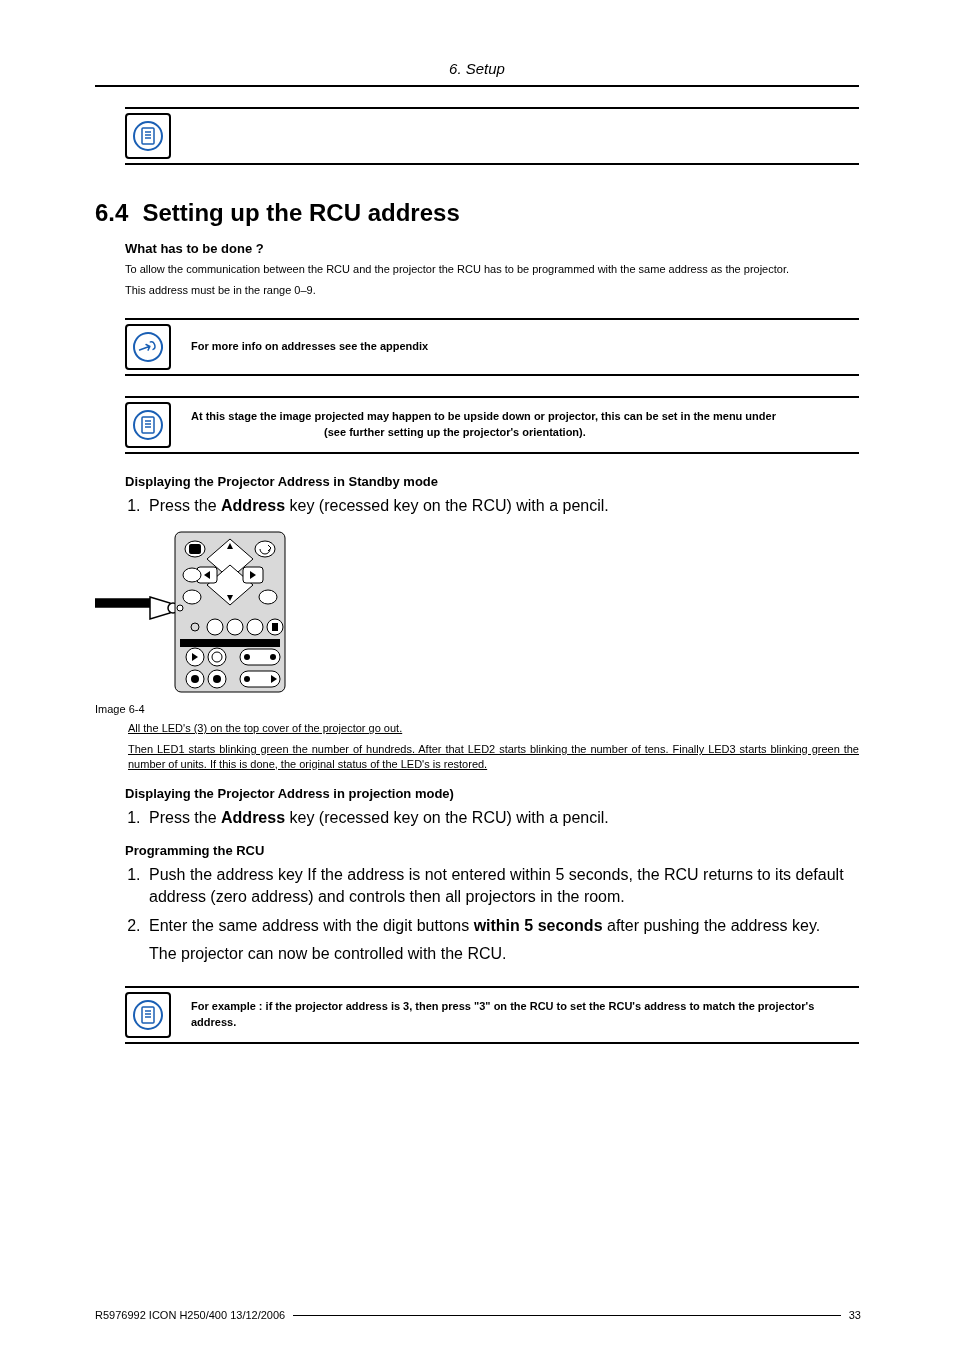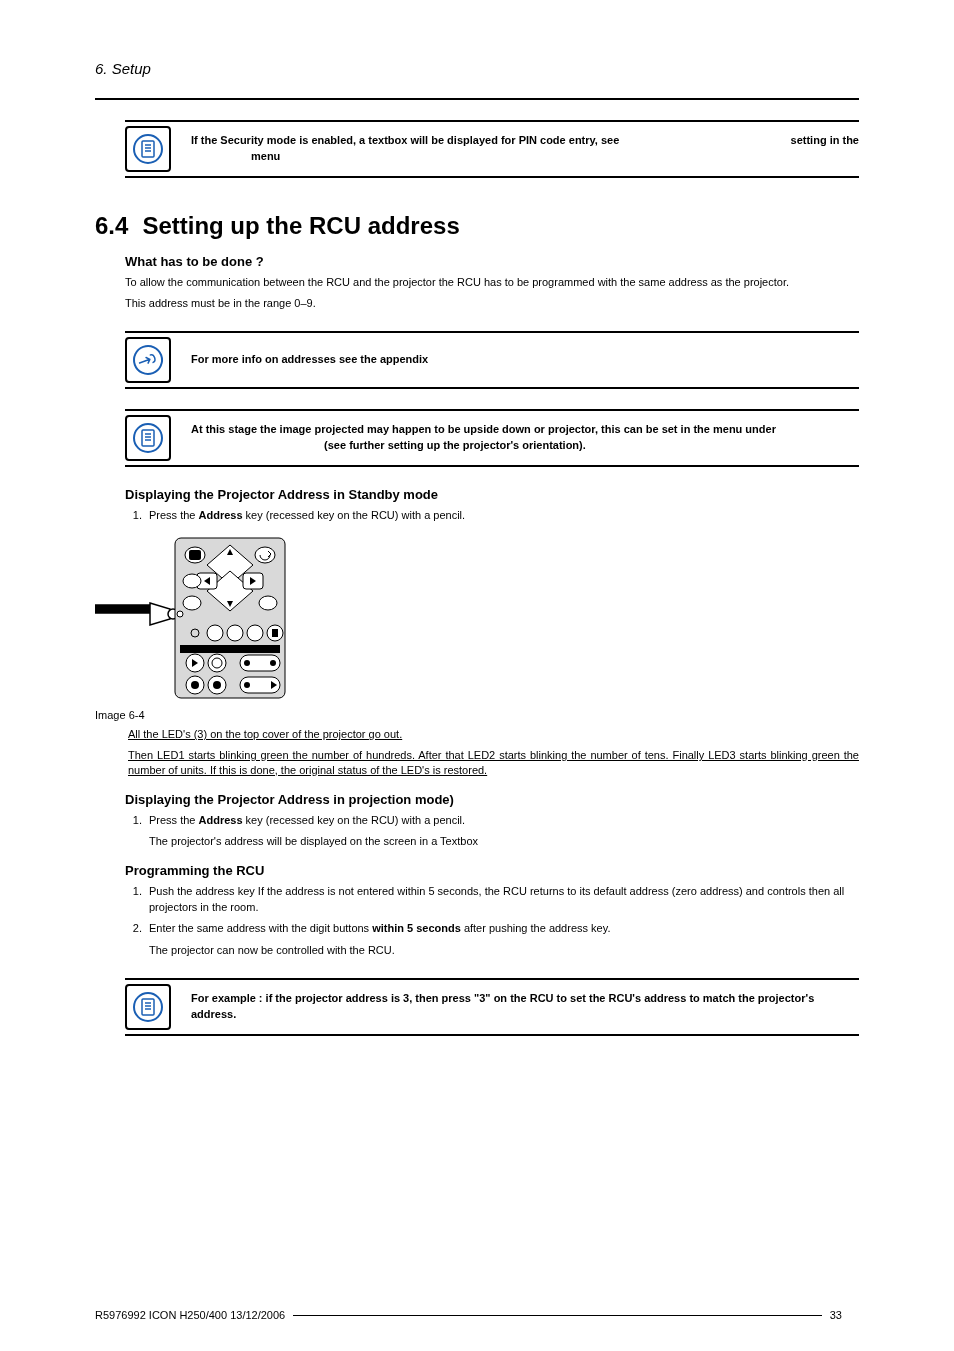--- a/index.html
+++ b/index.html
@@ -7,24 +7,24 @@
     font-family: Arial, Helvetica, sans-serif;
     background: #fff;
     color: #000;
     width: 954px;
     height: 1351px;
     position: relative;
     padding: 60px 95px 30px 95px;
     font-size: 11px;
   }
   .running-header {
-    text-align: left;
+    text-align: center;
     font-style: italic;
     font-size: 15px;
-    margin-bottom: 21px;
+    margin-bottom: 8px;
   }
   .hr-thick { border: none; border-top: 2px solid #000; }
 
   .callout {
     margin-top: 20px;
     margin-bottom: 20px;
   }
   .callout .hr-thick { margin-left: 30px; }
   .callout-body {
     display: flex;
@@ -63,41 +63,41 @@
     font-size: 11px;
     line-height: 1.35;
     margin: 6px 0;
     text-align: justify;
   }
   ol.steps {
     list-style: decimal;
     margin: 6px 0 6px 20px;
   }
   ol.steps li {
-    font-size: 11px;
+    font-size: 16px;
     line-height: 1.4;
     margin-bottom: 6px;
     padding-left: 4px;
   }
   .step-sub {
     display:block;
     margin-top:6px;
   }
   .img-caption {
     font-size: 11px;
     margin: 4px 0 4px 0;
   }
   .remote-figure {
     margin-top: 10px;
     margin-left: 0;
   }
   .footer {
     position: absolute;
     left: 95px;
-    right: 112px;
+    right: 93px;
     bottom: 30px;
     display: flex;
     align-items: center;
     font-size: 11px;
     gap: 8px;
   }
   .footer .line {
     flex: 1;
     border-top: 1px solid #000;
     height: 0;
@@ -131,27 +131,20 @@
     <div class="callout-icon-box">
       <div class="note-icon-circle">
         <svg width="16" height="18" viewBox="0 0 16 18">
             <rect x="2" y="1" width="12" height="16" rx="1" fill="none" stroke="#1a5fb4" stroke-width="1.5"></rect>
             <line x1="5" y1="5" x2="11" y2="5" stroke="#1a5fb4" stroke-width="1.5"></line>
             <line x1="5" y1="8" x2="11" y2="8" stroke="#1a5fb4" stroke-width="1.5"></line>
             <line x1="5" y1="11" x2="11" y2="11" stroke="#1a5fb4" stroke-width="1.5"></line>
           </svg>
       </div>
     </div>
-    <div class="callout-text">
-      <div style="display:flex; justify-content:space-between;">
-        <span>If the Security mode is enabled, a textbox will be displayed for PIN code entry, see</span>
-        <span>setting in the</span>
-      </div>
-      <div style="margin-left:60px;"><span>menu</span></div>
-    </div>
   </div>
   <hr class="hr-thick">
 </div>
 
 <h1 class="section-title">
   <span class="num">6.4</span><span>Setting up the RCU address</span>
 </h1>
 
 <div class="indented-block">
   <h2 class="subhead">What has to be done ?</h2>
@@ -268,21 +261,20 @@
 <div class="indented-block" style="margin-left:33px;text-decoration:underline;">
   <p class="body">All the LED's (3) on the top cover of the projector go out.</p>
   <p class="body">Then LED1 starts blinking green the number of hundreds.  After that LED2 starts blinking the number of tens.  Finally LED3 starts blinking green the number of units.  If this is done, the original status of the LED's is restored.</p>
 </div>
 
 <div class="indented-block">
   <h2 class="subhead">Displaying the Projector Address in projection mode)</h2>
   <ol class="steps">
     <li>
       <span>Press the </span><b>Address</b><span> key (recessed key on the RCU) with a pencil.</span>
-      <span class="step-sub">The projector's address will be displayed on the screen in a Textbox</span>
     </li>
   </ol>
 
   <h2 class="subhead">Programming the RCU</h2>
   <ol class="steps">
     <li>Push the address key If the address is not entered within 5 seconds, the RCU returns to its default address (zero address) and controls then all projectors in the room.</li>
     <li>
       <span>Enter the same address with the digit buttons </span><b>within 5 seconds</b><span> after pushing the address key.</span>
       <span class="step-sub">The projector can now be controlled with the RCU.</span>
     </li>

